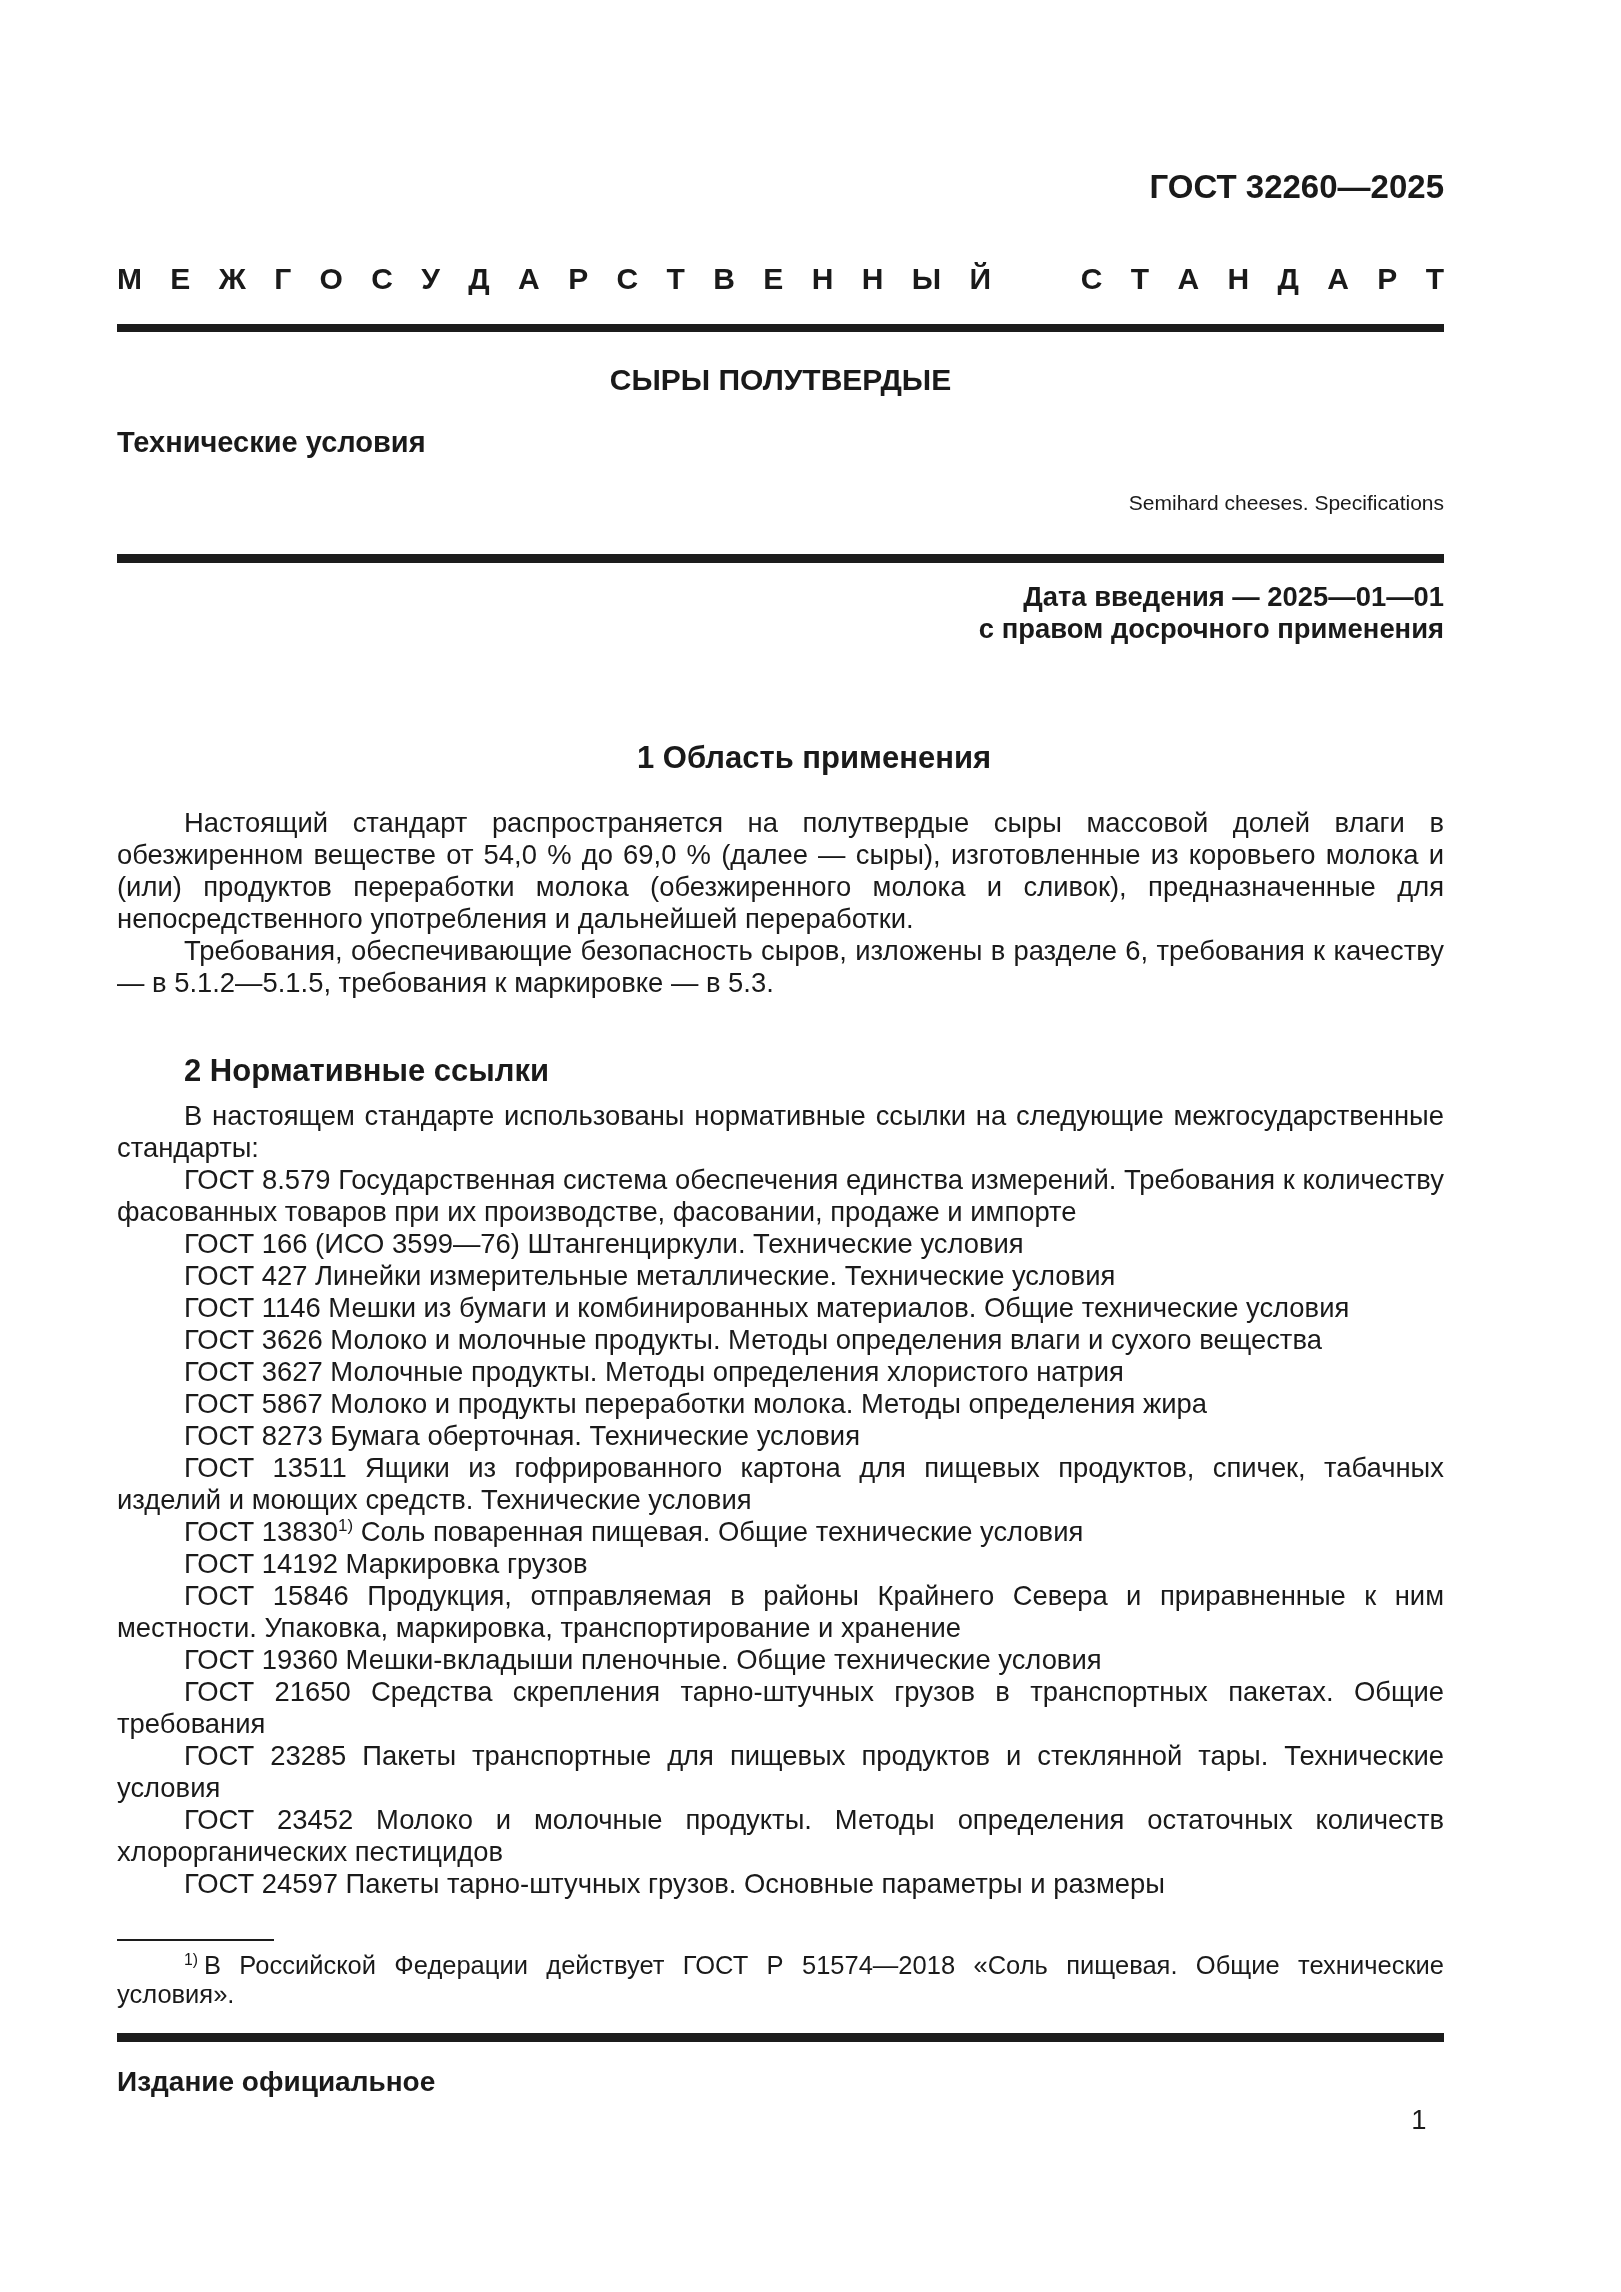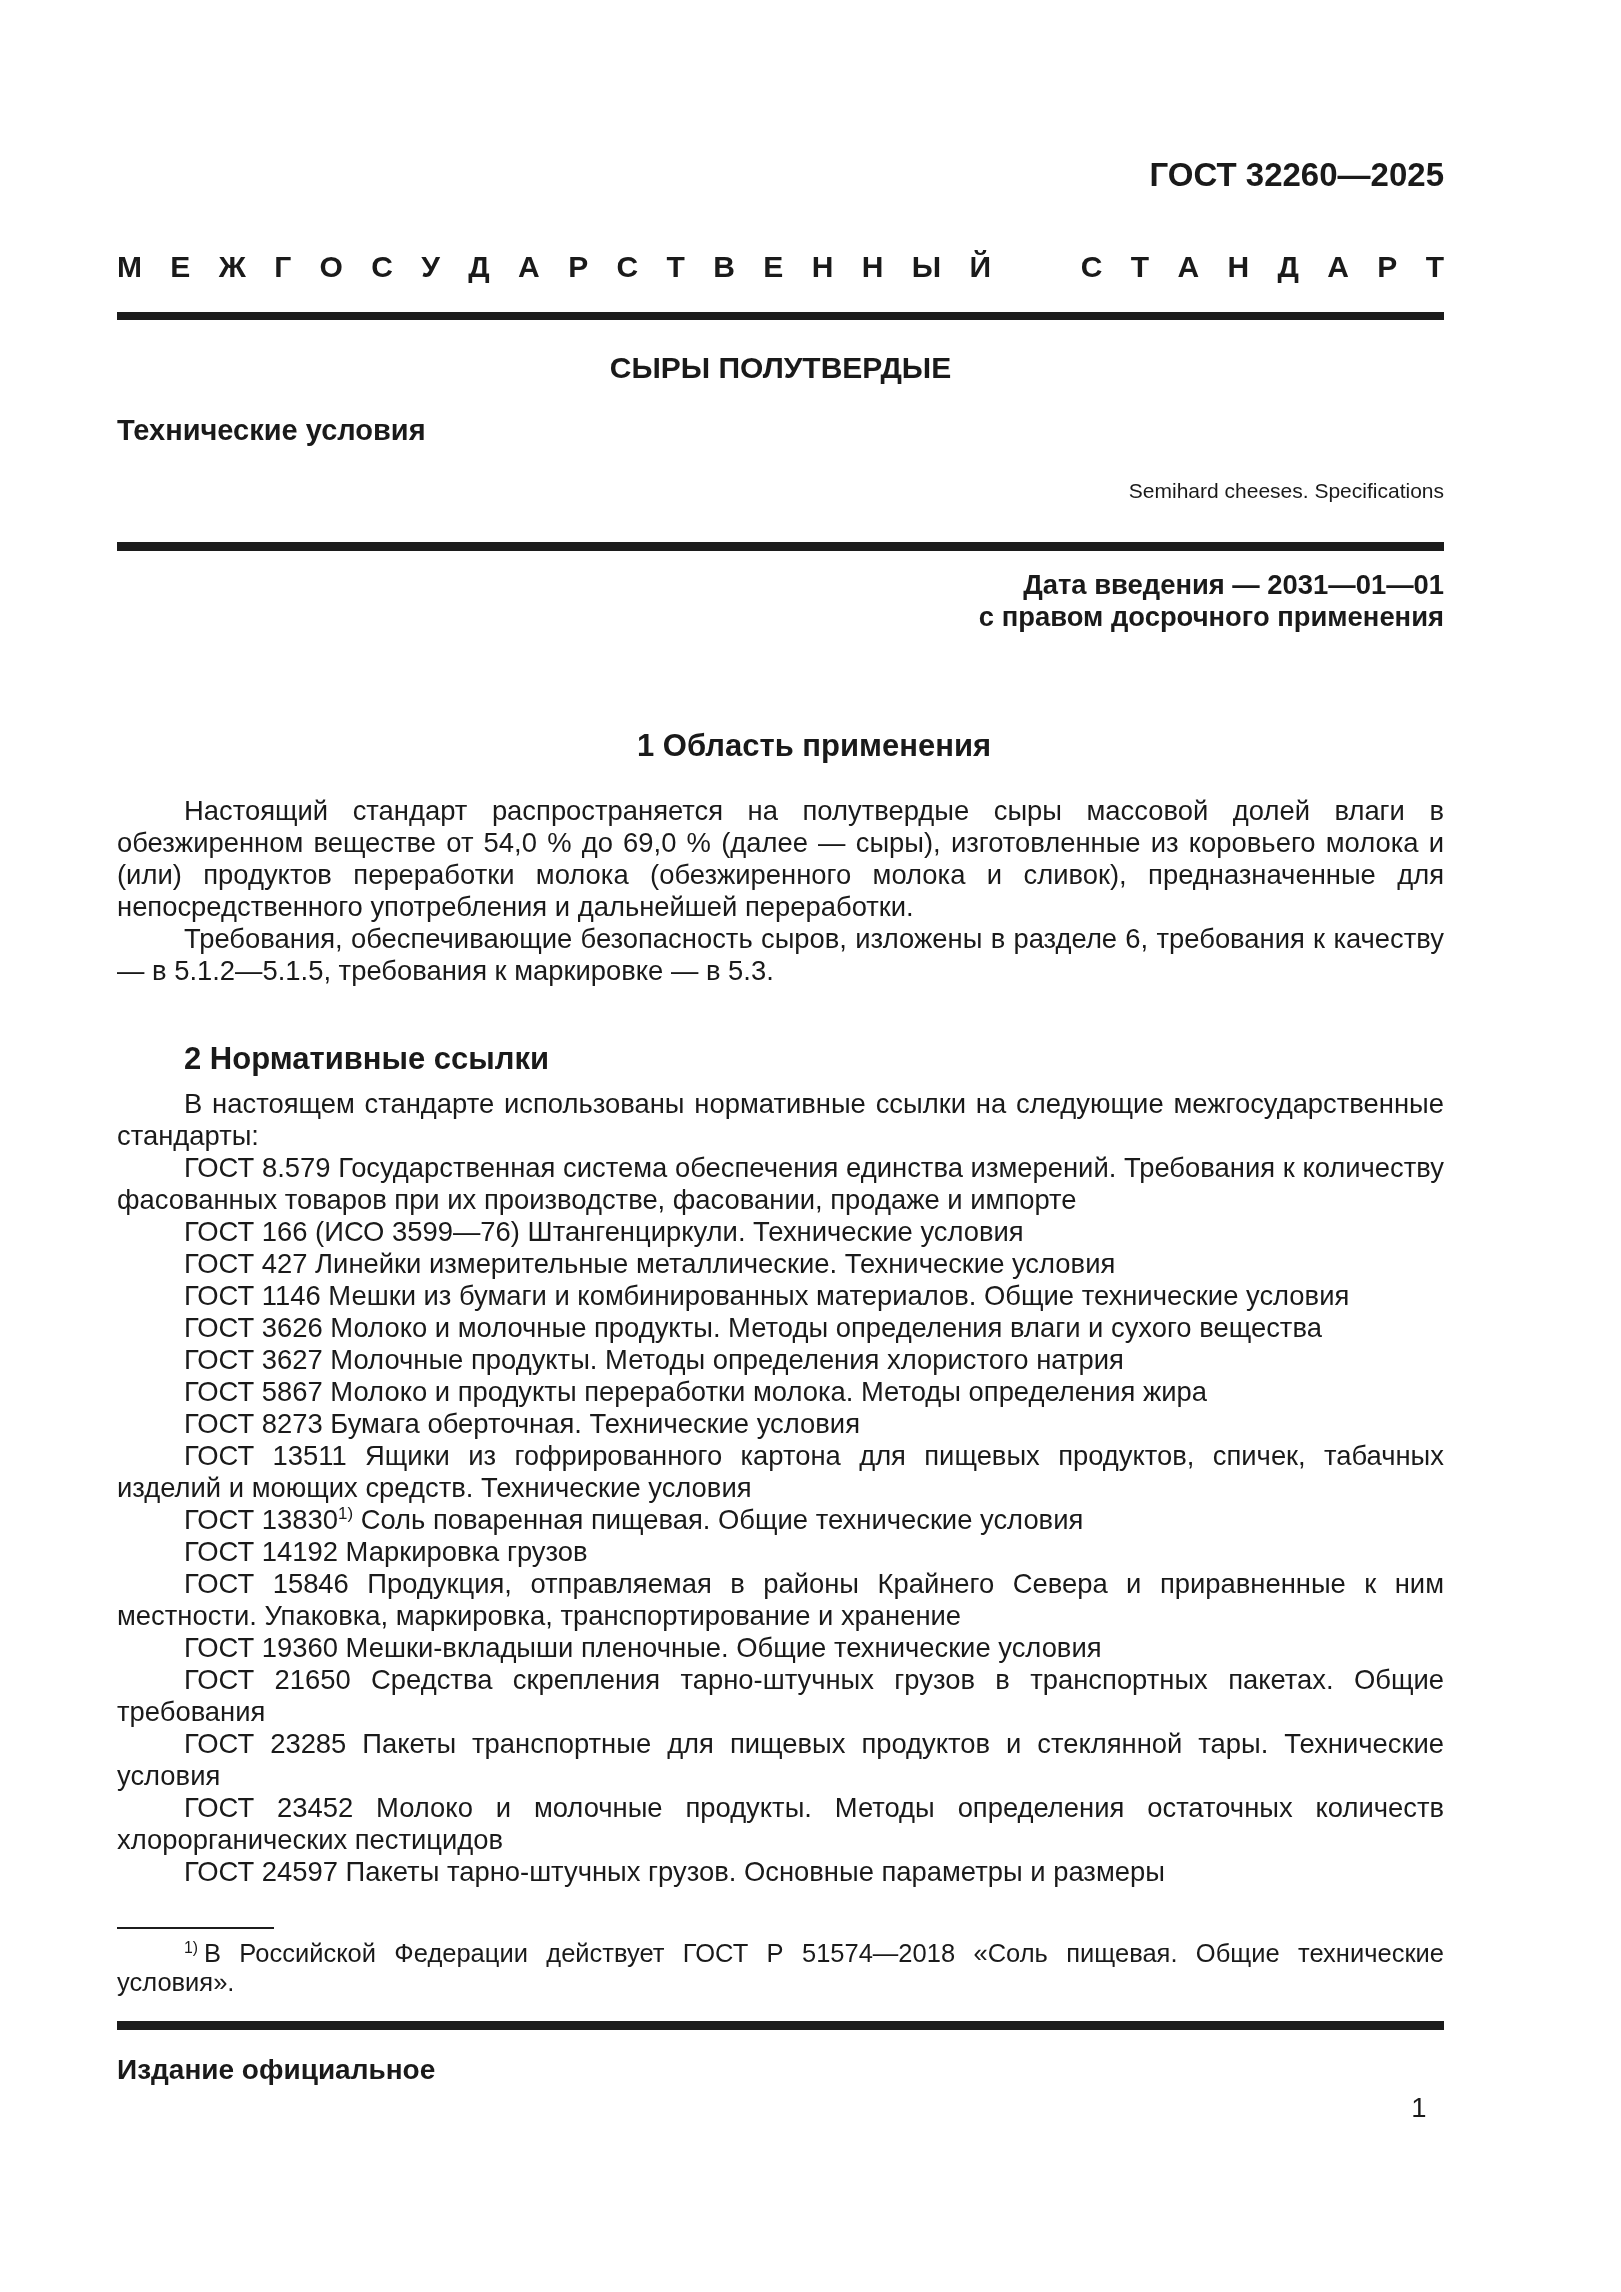--- a/index.html
+++ b/index.html
@@ -4,21 +4,21 @@
 <style>
   * { margin:0; padding:0; box-sizing:border-box; }
   html,body { background:#ffffff; }
   body {
     width:1621px; height:2293px;
     font-family:"Liberation Sans", sans-serif;
     color:#1a1a1a;
     position:relative;
   }
   .page { position:relative; width:1621px; height:2293px; overflow:hidden; background:#fff; }
-  .content { position:absolute; left:117px; top:0; width:1327px; }
+  .content { position:absolute; left:117px; top:12px; width:1327px; }
 
   .doc-number {
     margin-top:155px;
     text-align:right;
     font-weight:bold;
     font-size:33px;
     line-height:39px;
     white-space:nowrap;
   }
   .banner {
@@ -106,21 +106,21 @@
 
     <div class="rule rule-1"></div>
 
     <div class="title-ru">СЫРЫ ПОЛУТВЕРДЫЕ</div>
     <div class="subtitle-ru">Технические условия</div>
     <div class="title-en">Semihard cheeses. Specifications</div>
 
     <div class="rule rule-2"></div>
 
     <div class="date-block">
-      <div>Дата введения — 2031—01—01</div>
+      <div>Дата введения — 2025—01—01</div>
       <div>с правом досрочного применения</div>
     </div>
 
     <div class="section-heading sh-1">1 Область применения</div>
 
     <div class="body-text para-block-1">
       <p>Настоящий стандарт распространяется на полутвердые сыры массовой долей влаги в обезжиренном веществе от 54,0 % до 69,0 % (далее — сыры), изготовленные из коровьего молока и (или) продуктов переработки молока (обезжиренного молока и сливок), предназначенные для непосредственного употребления и дальнейшей переработки.</p>
       <p>Требования, обеспечивающие безопасность сыров, изложены в разделе 6, требования к качеству — в 5.1.2—5.1.5, требования к маркировке — в 5.3.</p>
     </div>
 

